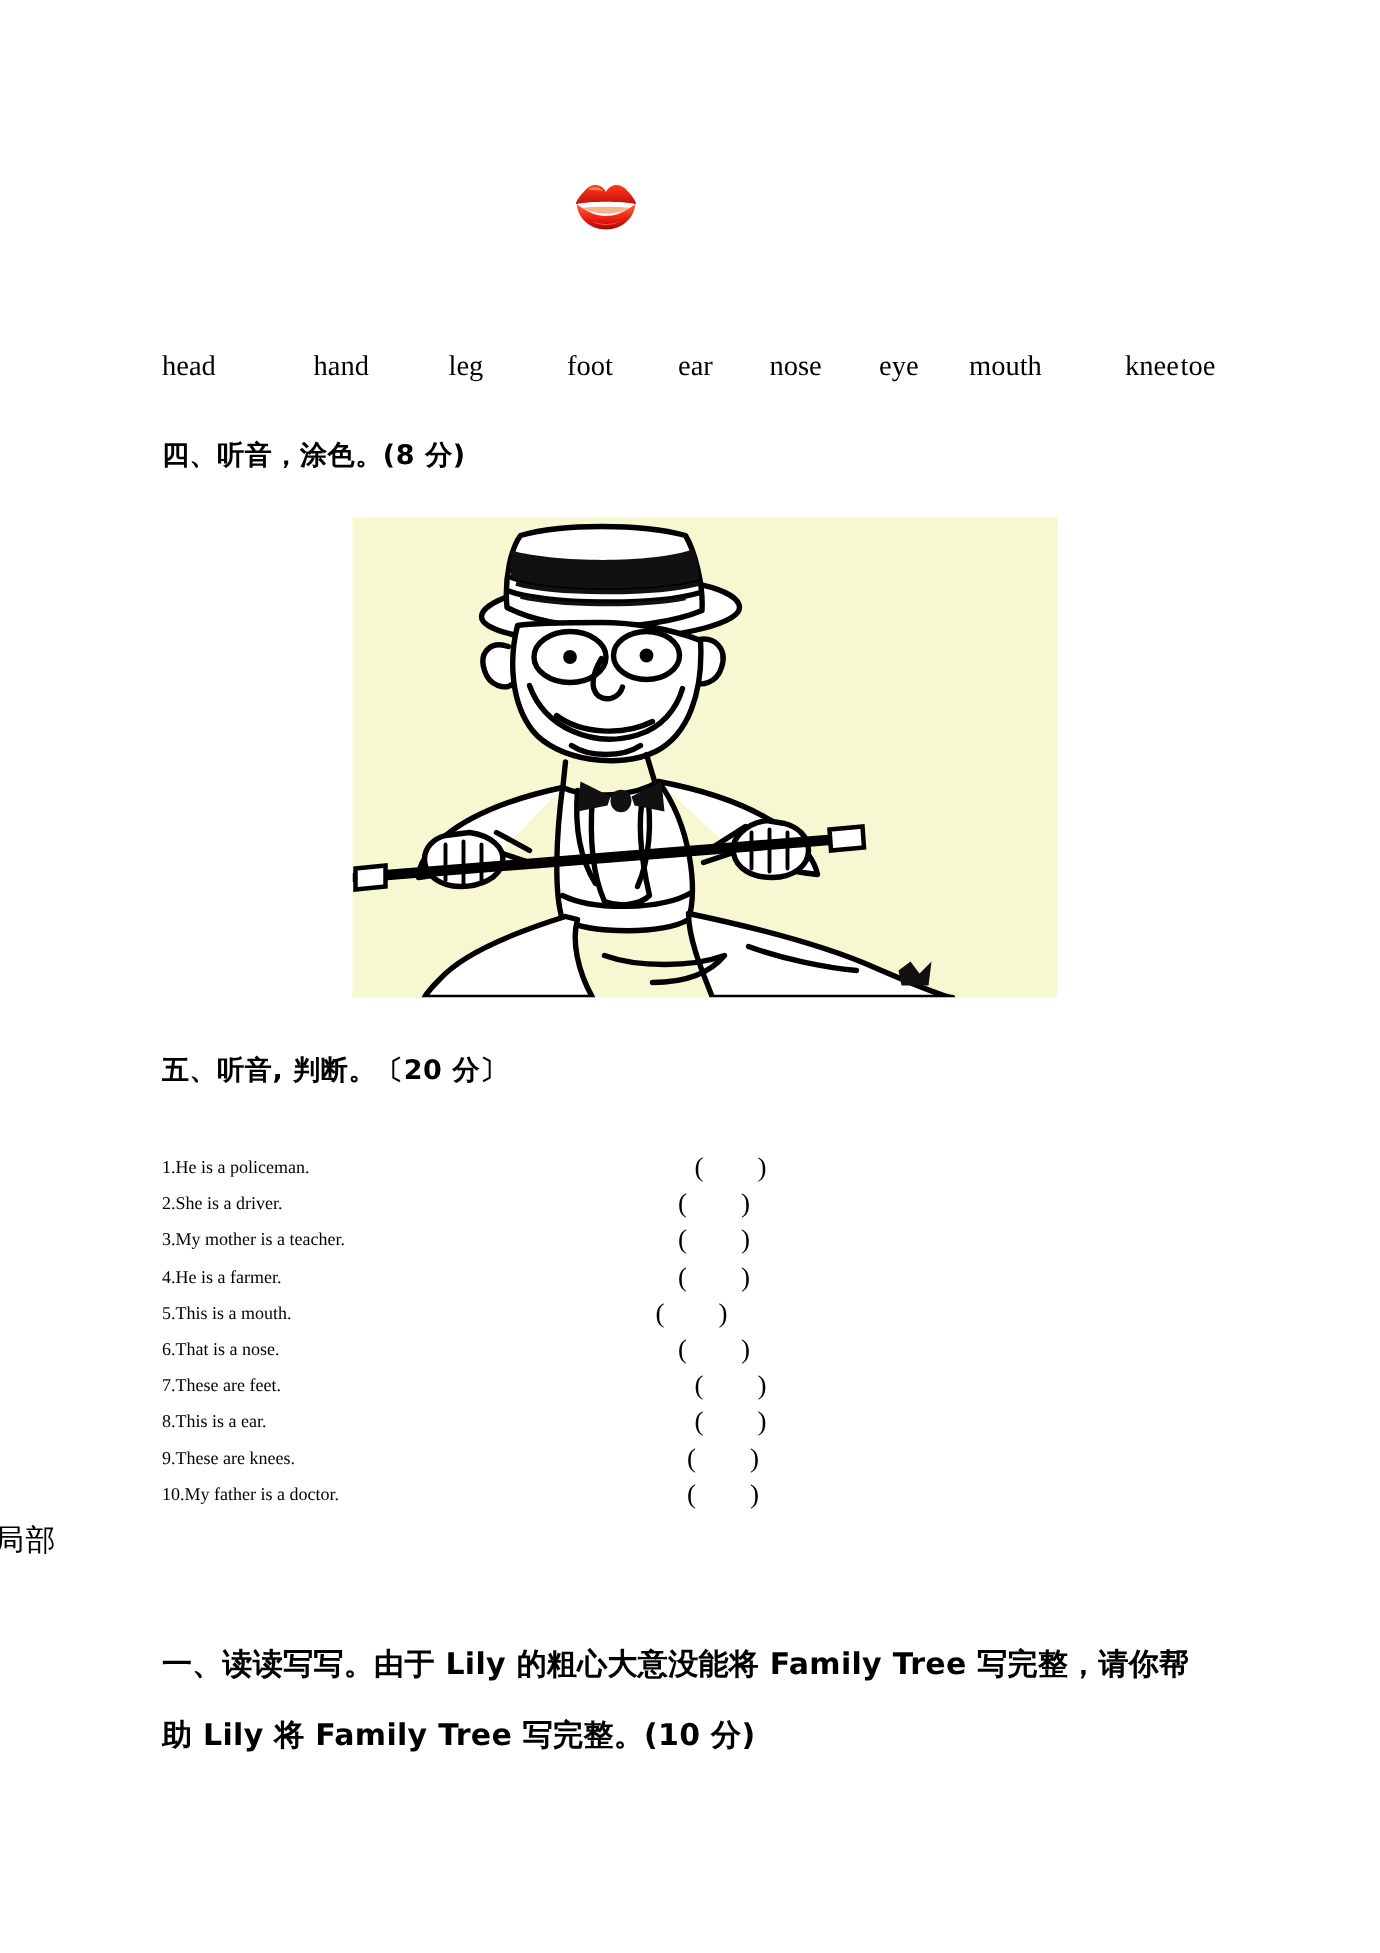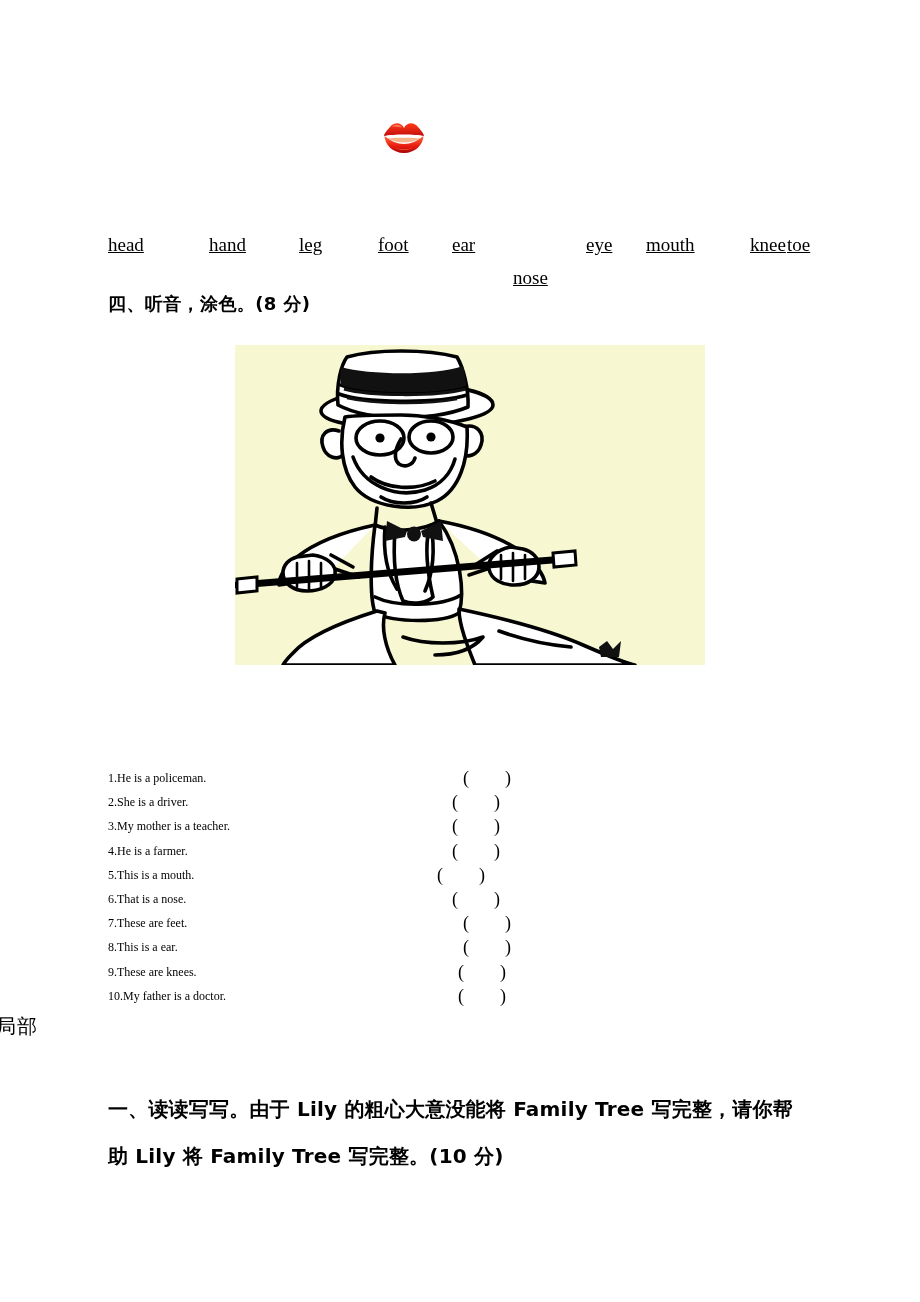--- a/index.html
+++ b/index.html
@@ -39,21 +39,20 @@
     width: 920px;
     height: 30px;
   }
   .word {
     position: absolute;
     top: 0;
     font-family: "Liberation Serif", "DejaVu Serif", serif;
     font-size: 19px;
     line-height: 26px;
     white-space: nowrap;
-    text-decoration: underline;
   }
 
   
   .cjk-head {
     position: absolute;
     font-family: "DejaVu Sans", "Liberation Sans", sans-serif;
     font-weight: bold;
     font-size: 18px;
     line-height: 28px;
     letter-spacing: 0.4px;
@@ -162,21 +161,21 @@
       <path d="M12 29 C17 32, 27 32, 32 29 C27 33, 17 33, 12 29 Z" fill="#ff7a52" opacity="0.7"></path>
     </svg>
   </div>
 
   <div class="word-row">
     <span class="word" style="left: 108px;">head</span>
     <span class="word" style="left: 209px;">hand</span>
     <span class="word" style="left: 299px;">leg</span>
     <span class="word" style="left: 378px;">foot</span>
     <span class="word" style="left: 452px;">ear</span>
-    <span class="word" style="left: 513px; margin-top: 33px;">nose</span>
+    <span class="word" style="left: 513px;">nose</span>
     <span class="word" style="left: 586px;">eye</span>
     <span class="word" style="left: 646px;">mouth</span>
     <span class="word" style="left: 750px;">knee</span>
     <span class="word" style="left: 787px;">toe</span>
   </div>
 
   <div class="cjk-head" id="heading-four">四、听音，涂色。(8 分)</div>
 
   <div class="picture-frame">
     <svg width="470" height="320" viewBox="0 0 470 320" xmlns="http://www.w3.org/2000/svg">
@@ -268,20 +267,21 @@
       <g stroke="#000000" stroke-linecap="round">
         <line x1="2" y1="240" x2="330" y2="214" stroke-width="7"></line>
       </g>
       <path d="M2 234 L22 232 L22 246 L2 248 Z" fill="#ffffff" stroke="#000000" stroke-width="3"></path>
       <path d="M318 208 L340 206 L341 220 L319 222 Z" fill="#ffffff" stroke="#000000" stroke-width="3"></path>
 
       <path d="M364 302 L372 296 L378 304 L386 296 L384 312 L366 312 Z" fill="#111111"></path>
     </svg>
   </div>
 
+  <div class="cjk-head" id="heading-five">五、听音, 判断。〔20 分〕</div>
 
   <div class="sentence-list">
     <div class="sentence-row">
       <span class="sentence-text">1.He is a policeman.</span>
       <span class="answer-box" style="left: 463px;">(        )</span>
     </div>
     <div class="sentence-row">
       <span class="sentence-text">2.She is a driver.</span>
       <span class="answer-box" style="left: 452px;">(        )</span>
     </div>

